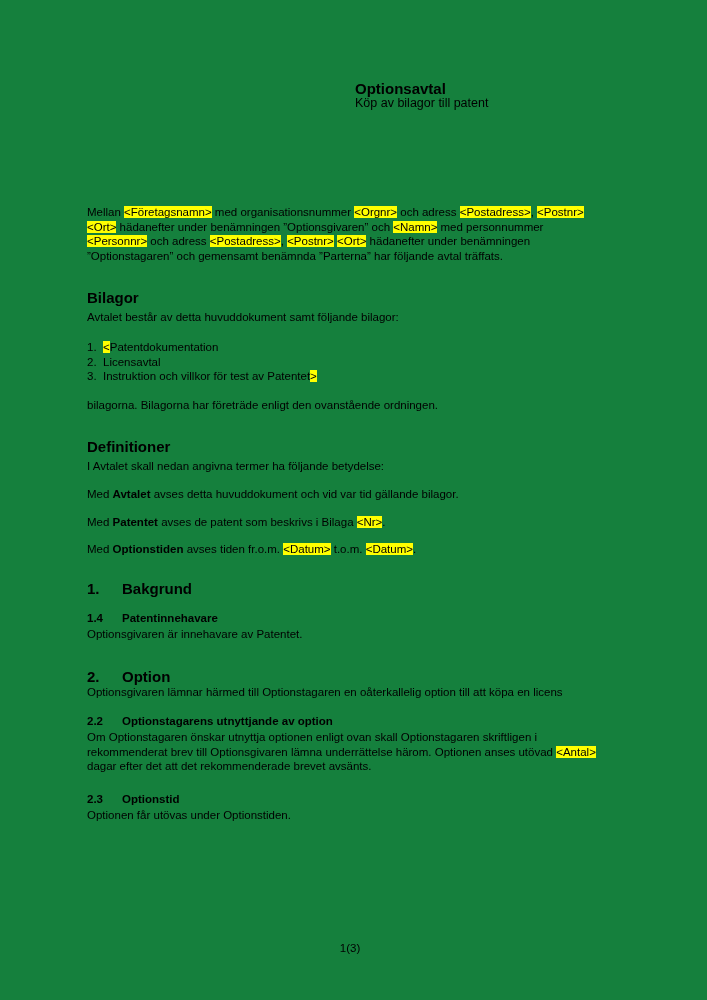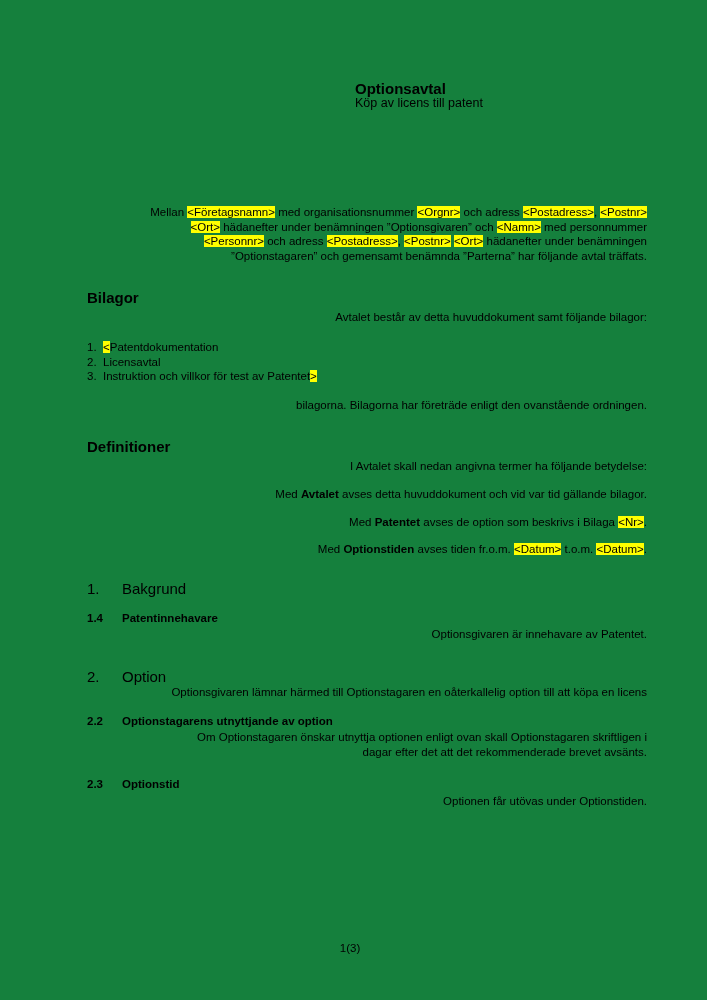--- a/index.html
+++ b/index.html
@@ -44,29 +44,29 @@
     line-height: 14.6px;
   }
   .blk-heading {
     font-size: 15px;
     font-weight: bold;
     line-height: 17px;
     margin: 26px 0 4px 0;
   }
   .blk-numbered-heading {
     font-size: 15px;
-    font-weight: normal;
+    font-weight: bold;
     line-height: 17px;
     margin: 26px 0 0 0;
   }
   .blk-sub-heading {
     font-weight: bold;
     margin: 14px 0 2px 0;
   }
-  .blk-paragraph { margin: 13px 0 0 0; text-align: right; }
+  .blk-paragraph { margin: 13px 0 0 0; }
   .blk-list { margin: 15px 0 0 0; }
   .line { white-space: pre; }
   .hnum { display: inline-block; width: 35px; }
   .lnum { display: inline-block; width: 16px; }
   .hl { background: var(--hl, #ffff00); }
   .b { font-weight: bold; }
   .footer {
     position: absolute;
     top: 941px;
     left: 0;
@@ -86,21 +86,21 @@
   [data-name="section-2-2-body"],
   [data-name="section-2-3-body"] { margin-top: 0; }
   [data-name="section-2-3-heading"] { margin-top: 18px; }
 </style>
 </head>
 <body>
 
 <div class="page" data-name="document-page">
   <div class="content" data-name="document-content">
     <div class="doc-title" data-name="document-title">Optionsavtal</div>
-    <div class="doc-subtitle" data-name="document-subtitle">Köp av licens till patent</div>
+    <div class="doc-subtitle" data-name="document-subtitle">Köp av bilagor till patent</div>
     <div id="doc-blocks" data-name="document-body">
         <div class="blk blk-paragraph" data-name="intro-paragraph">
           <div class="line"><span data-name="text-run">Mellan </span><span class="hl" data-name="placeholder-highlight">&lt;Företagsnamn&gt;</span><span data-name="text-run"> med organisationsnummer </span><span class="hl" data-name="placeholder-highlight">&lt;Orgnr&gt;</span><span data-name="text-run"> och adress </span><span class="hl" data-name="placeholder-highlight">&lt;Postadress&gt;</span><span data-name="text-run">, </span><span class="hl" data-name="placeholder-highlight">&lt;Postnr&gt;</span></div>
           <div class="line"><span class="hl" data-name="placeholder-highlight">&lt;Ort&gt;</span><span data-name="text-run"> hädanefter under benämningen ”Optionsgivaren” och </span><span class="hl" data-name="placeholder-highlight">&lt;Namn&gt;</span><span data-name="text-run"> med personnummer</span></div>
           <div class="line"><span class="hl" data-name="placeholder-highlight">&lt;Personnr&gt;</span><span data-name="text-run"> och adress </span><span class="hl" data-name="placeholder-highlight">&lt;Postadress&gt;</span><span data-name="text-run">, </span><span class="hl" data-name="placeholder-highlight">&lt;Postnr&gt;</span><span data-name="text-run"> </span><span class="hl" data-name="placeholder-highlight">&lt;Ort&gt;</span><span data-name="text-run"> hädanefter under benämningen</span></div>
           <div class="line"><span data-name="text-run">”Optionstagaren” och gemensamt benämnda ”Parterna” har följande avtal träffats.</span></div>
         </div>
         <div class="blk blk-heading" data-name="heading-bilagor">Bilagor</div>
         <div class="blk blk-paragraph" data-name="bilagor-intro">
           <div class="line"><span data-name="text-run">Avtalet består av detta huvuddokument samt följande bilagor:</span></div>
@@ -114,37 +114,38 @@
           <div class="line"><span data-name="text-run">bilagorna. Bilagorna har företräde enligt den ovanstående ordningen.</span></div>
         </div>
         <div class="blk blk-heading" data-name="heading-definitioner">Definitioner</div>
         <div class="blk blk-paragraph" data-name="definitioner-intro">
           <div class="line"><span data-name="text-run">I Avtalet skall nedan angivna termer ha följande betydelse:</span></div>
         </div>
         <div class="blk blk-paragraph" data-name="definition-avtalet">
           <div class="line"><span data-name="text-run">Med </span><span class="b" data-name="text-run">Avtalet</span><span data-name="text-run"> avses detta huvuddokument och vid var tid gällande bilagor.</span></div>
         </div>
         <div class="blk blk-paragraph" data-name="definition-patentet">
-          <div class="line"><span data-name="text-run">Med </span><span class="b" data-name="text-run">Patentet</span><span data-name="text-run"> avses de option som beskrivs i Bilaga </span><span class="hl" data-name="placeholder-highlight">&lt;Nr&gt;</span><span data-name="text-run">.</span></div>
+          <div class="line"><span data-name="text-run">Med </span><span class="b" data-name="text-run">Patentet</span><span data-name="text-run"> avses de patent som beskrivs i Bilaga </span><span class="hl" data-name="placeholder-highlight">&lt;Nr&gt;</span><span data-name="text-run">.</span></div>
         </div>
         <div class="blk blk-paragraph" data-name="definition-optionstiden">
           <div class="line"><span data-name="text-run">Med </span><span class="b" data-name="text-run">Optionstiden</span><span data-name="text-run"> avses tiden fr.o.m. </span><span class="hl" data-name="placeholder-highlight">&lt;Datum&gt;</span><span data-name="text-run"> t.o.m. </span><span class="hl" data-name="placeholder-highlight">&lt;Datum&gt;</span><span data-name="text-run">.</span></div>
         </div>
         <div class="blk blk-numbered-heading" data-name="section-1-heading"><span class="hnum" data-name="heading-number">1.</span><span data-name="heading-text">Bakgrund</span></div>
         <div class="blk blk-sub-heading" data-name="section-1-1-heading"><span class="hnum" data-name="heading-number">1.4</span><span data-name="heading-text">Patentinnehavare</span></div>
         <div class="blk blk-paragraph" data-name="section-1-1-body">
           <div class="line"><span data-name="text-run">Optionsgivaren är innehavare av Patentet.</span></div>
         </div>
         <div class="blk blk-numbered-heading" data-name="section-2-heading"><span class="hnum" data-name="heading-number">2.</span><span data-name="heading-text">Option</span></div>
         <div class="blk blk-paragraph" data-name="section-2-1-body">
           <div class="line"><span data-name="text-run">Optionsgivaren lämnar härmed till Optionstagaren en oåterkallelig option till att köpa en licens</span></div>
         </div>
         <div class="blk blk-sub-heading" data-name="section-2-2-heading"><span class="hnum" data-name="heading-number">2.2</span><span data-name="heading-text">Optionstagarens utnyttjande av option</span></div>
         <div class="blk blk-paragraph" data-name="section-2-2-body">
           <div class="line"><span data-name="text-run">Om Optionstagaren önskar utnyttja optionen enligt ovan skall Optionstagaren skriftligen i</span></div>
+          <div class="line"><span data-name="text-run">rekommenderat brev till Optionsgivaren lämna underrättelse härom. Optionen anses utövad </span><span class="hl" data-name="placeholder-highlight">&lt;Antal&gt;</span></div>
           <div class="line"><span data-name="text-run">dagar efter det att det rekommenderade brevet avsänts.</span></div>
         </div>
         <div class="blk blk-sub-heading" data-name="section-2-3-heading"><span class="hnum" data-name="heading-number">2.3</span><span data-name="heading-text">Optionstid</span></div>
         <div class="blk blk-paragraph" data-name="section-2-3-body">
           <div class="line"><span data-name="text-run">Optionen får utövas under Optionstiden.</span></div>
         </div>
       </div>
   </div>
   <div class="footer" data-name="page-number">1(3)</div>
 </div>

